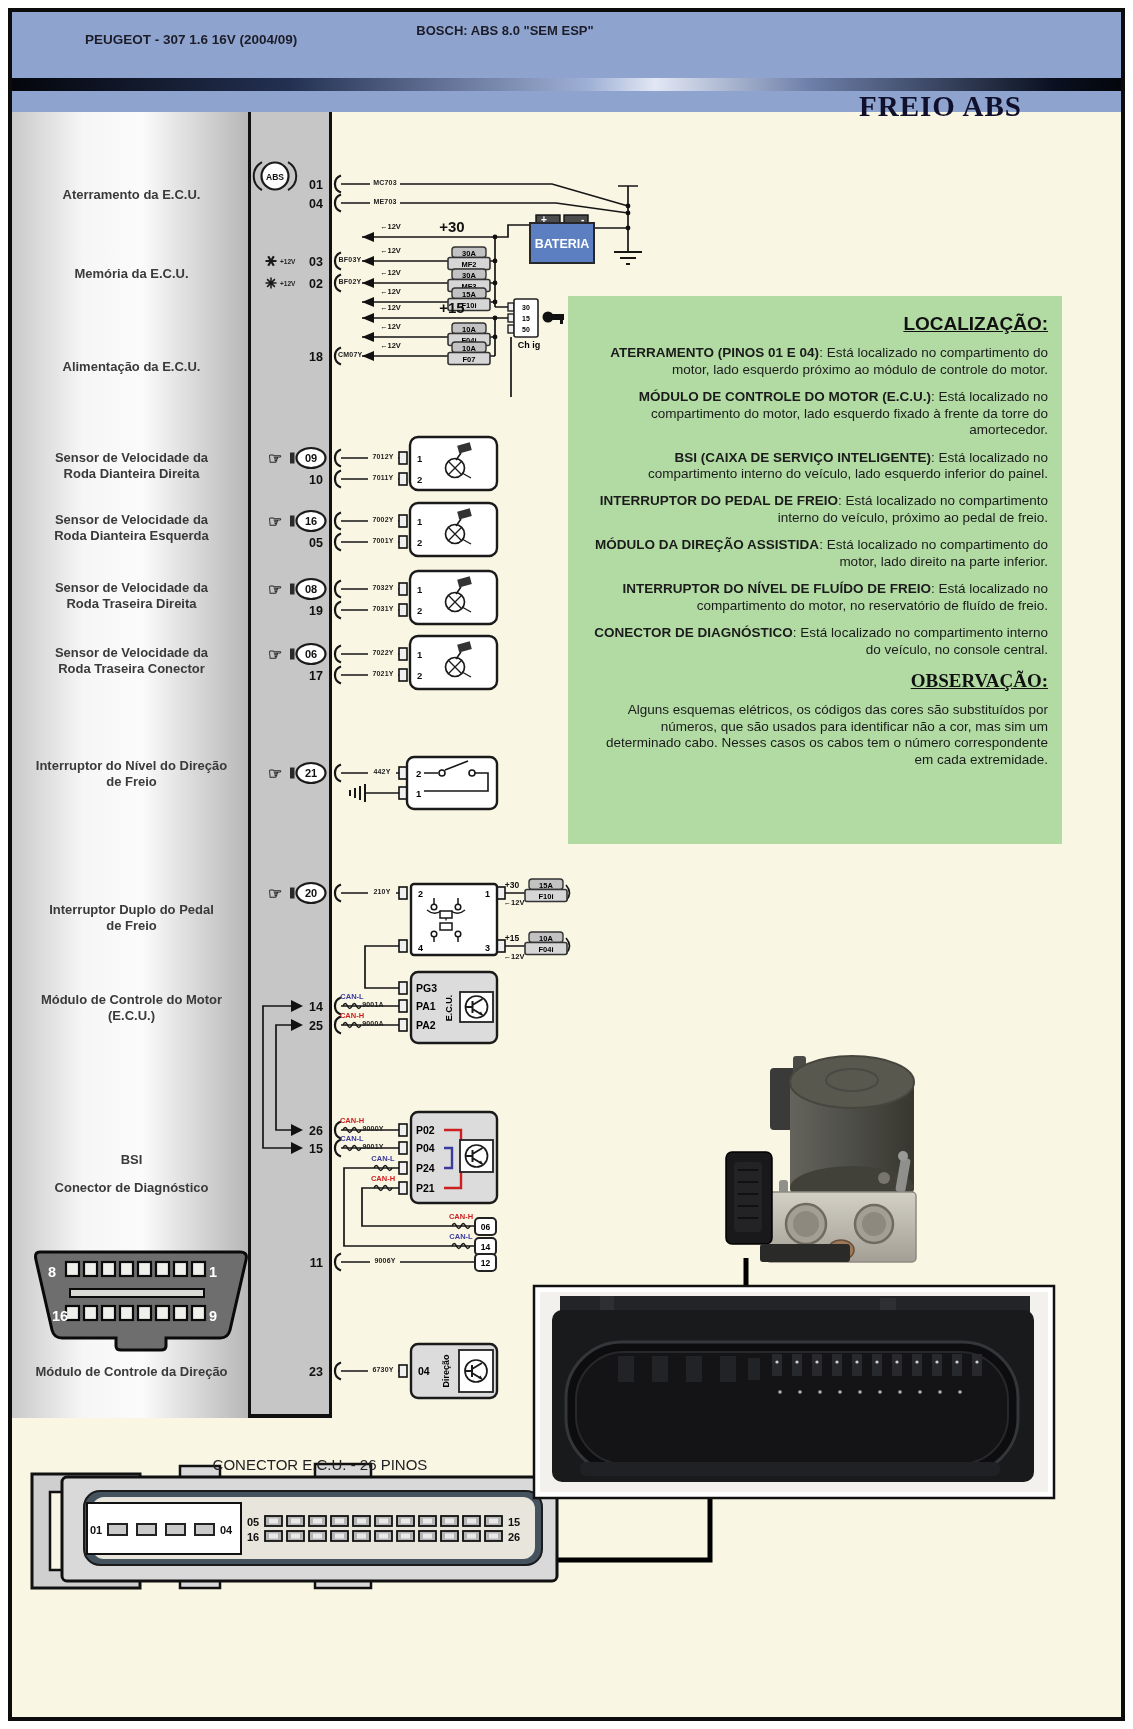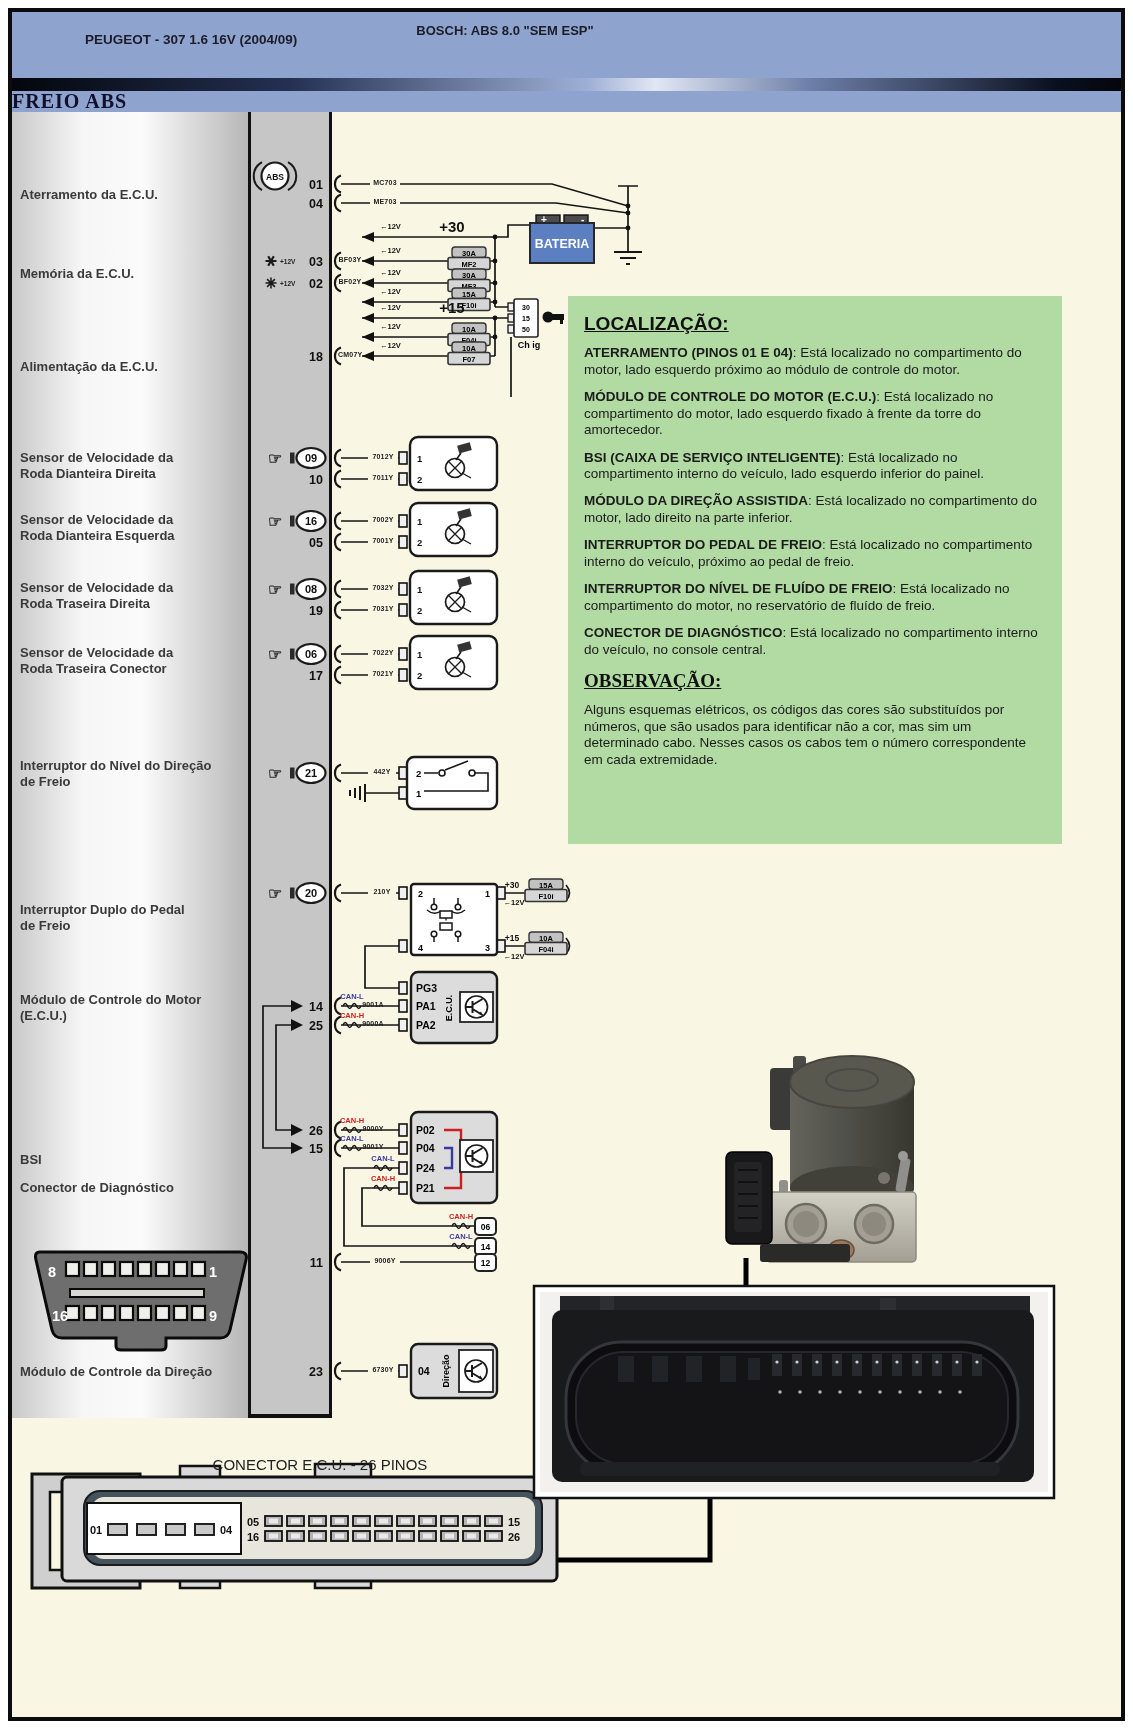--- a/index.html
+++ b/index.html
@@ -1,31 +1,31 @@
 <!DOCTYPE html>
 <html><head>
 <meta charset="utf-8">
 <style>
   html,body{margin:0;padding:0;background:#ffffff;font-family:"Liberation Sans",sans-serif;}
   #page{position:relative;width:1133px;height:1729px;background:#ffffff;overflow:hidden;}
-  .abs{position:absolute;}
+  .abs{position:absolute;text-align:right;}
   .frame{left:8px;top:8px;width:1117px;height:1713px;border:4px solid #0c0c0c;box-sizing:border-box;}
   .content-bg{left:12px;top:112px;width:1109px;height:1605px;background:#f9f6e4;}
   .leftcol{left:12px;top:112px;width:236px;height:1306px;
     background:linear-gradient(90deg,#c9c9c9 0%,#f6f6f6 30%,#fbfbfb 55%,#b7b7b7 100%);}
   .strip{left:248px;top:112px;width:84px;height:1306px;background:#c6c6c6;
     border-left:3px solid #101010;border-right:3px solid #101010;border-bottom:4px solid #101010;box-sizing:border-box;}
   .header{left:12px;top:12px;width:1109px;height:100px;background:#8ea4cf;}
   .hdr-vehicle{left:85px;top:32px;font-size:13.5px;font-weight:bold;color:#1c1c28;}
   .hdr-sys{left:380px;top:23px;width:250px;text-align:center;font-size:13px;font-weight:bold;color:#1c1c28;line-height:16px;}
   .divider{left:12px;top:78px;width:1109px;height:13px;
     background:linear-gradient(90deg,#04060c,#233052 25%,#9fb0d6 52%,#e2e7f4 58%,#6d7fa8 72%,#0a1020 94%,#04060c);}
-  .freio{left:12px;top:90px;width:1010px;text-align:left;font-family:"Liberation Serif",serif;
-    font-size:20px;font-weight:bold;letter-spacing:1px;color:#10102c;}
-  .lbl{left:20px;width:223px;text-align:left;font-size:13px;font-weight:bold;color:#3a3a3a;line-height:16px;}
+  .freio{left:12px;top:90px;width:1010px;text-align:right;font-family:"Liberation Serif",serif;
+    font-size:29px;font-weight:bold;letter-spacing:1px;color:#10102c;}
+  .lbl{left:20px;width:223px;text-align:center;font-size:13px;font-weight:bold;color:#3a3a3a;line-height:16px;}
   .lbl span{display:block;}
   .wlbl{font-size:7px;font-weight:bold;color:#222;background:#f9f6e4;text-align:center;letter-spacing:.2px;}
   .wlbl2{font-size:7px;font-weight:bold;color:#222;text-align:center;letter-spacing:.2px;}
   .green{left:568px;top:296px;width:494px;height:548px;background:#b2dba4;box-sizing:border-box;
     padding:16px 14px 11px 16px;color:#1b1b1b;font-size:13.5px;line-height:1.22;}
   .green h2{font-size:19px;margin:0 0 10px 0;text-decoration:underline;color:#111;}
   .green p{margin:0 0 11px 0;}
   .green .obs-h{margin-top:6px;font-family:Liberation Serif, serif;}
   .btitle{left:120px;top:1456px;width:400px;text-align:center;font-size:15px;font-weight:normal;color:#222;}
   svg{position:absolute;left:0;top:0;pointer-events:none;}
@@ -682,22 +682,22 @@
   <div class="abs wlbl2" style="left:358px;top:1125px;width:30px">9000Y</div>
   <div class="abs wlbl2" style="left:358px;top:1143px;width:30px">9001Y</div>
   <div class="abs wlbl" style="left:370px;top:1257px;width:30px">9006Y</div>
   <div class="abs wlbl" style="left:368px;top:1366px;width:30px">6730Y</div>
 
   <div class="abs green">
     <h2>LOCALIZAÇÃO:</h2>
     <p><b>ATERRAMENTO (PINOS 01 E 04)</b><span>: Está localizado no compartimento do motor, lado esquerdo próximo ao módulo de controle do motor.</span></p>
     <p><b>MÓDULO DE CONTROLE DO MOTOR (E.C.U.)</b><span>: Está localizado no compartimento do motor, lado esquerdo fixado à frente da torre do amortecedor.</span></p>
     <p><b>BSI (CAIXA DE SERVIÇO INTELIGENTE)</b><span>: Está localizado no compartimento interno do veículo, lado esquerdo inferior do painel.</span></p>
+    <p><b>INTERRUPTOR DO PEDAL DE FREIO</b><span>: Está localizado no compartimento interno do veículo, próximo ao pedal de freio.</span></p>
     <p><b>MÓDULO DA DIREÇÃO ASSISTIDA</b><span>: Está localizado no compartimento do motor, lado direito na parte inferior.</span></p>
-    <p><b>INTERRUPTOR DO PEDAL DE FREIO</b><span>: Está localizado no compartimento interno do veículo, próximo ao pedal de freio.</span></p>
     <p><b>INTERRUPTOR DO NÍVEL DE FLUÍDO DE FREIO</b><span>: Está localizado no compartimento do motor, no reservatório de fluído de freio.</span></p>
     <p><b>CONECTOR DE DIAGNÓSTICO</b><span>: Está localizado no compartimento interno do veículo, no console central.</span></p>
     <h2 class="obs-h">OBSERVAÇÃO:</h2>
     <p>Alguns esquemas elétricos, os códigos das cores são substituídos por números, que são usados para identificar não a cor, mas sim um determinado cabo. Nesses casos os cabos tem o número correspondente em cada extremidade.</p>
   </div>
 
   <div class="abs btitle">CONECTOR E.C.U. - 26 PINOS</div>
 
 </div>
 

